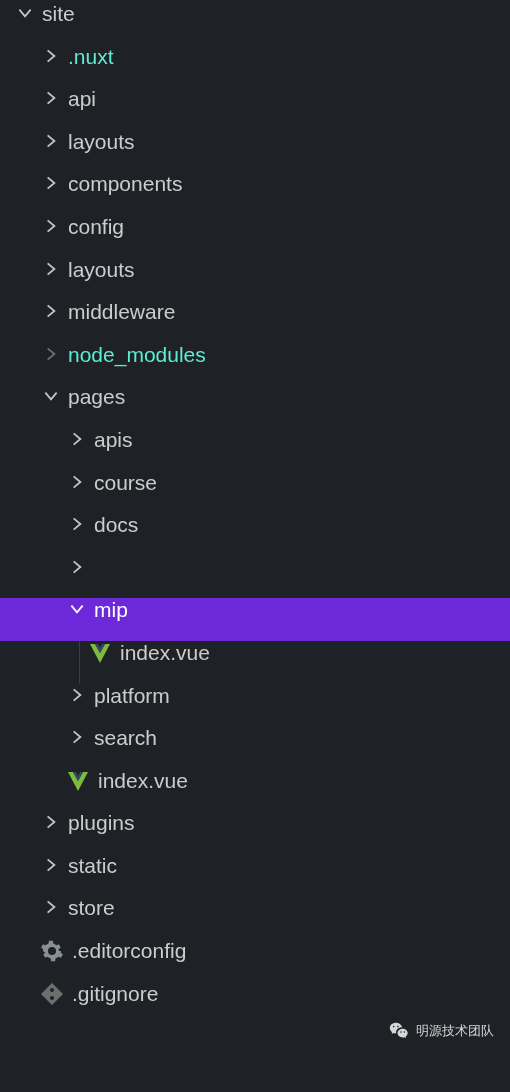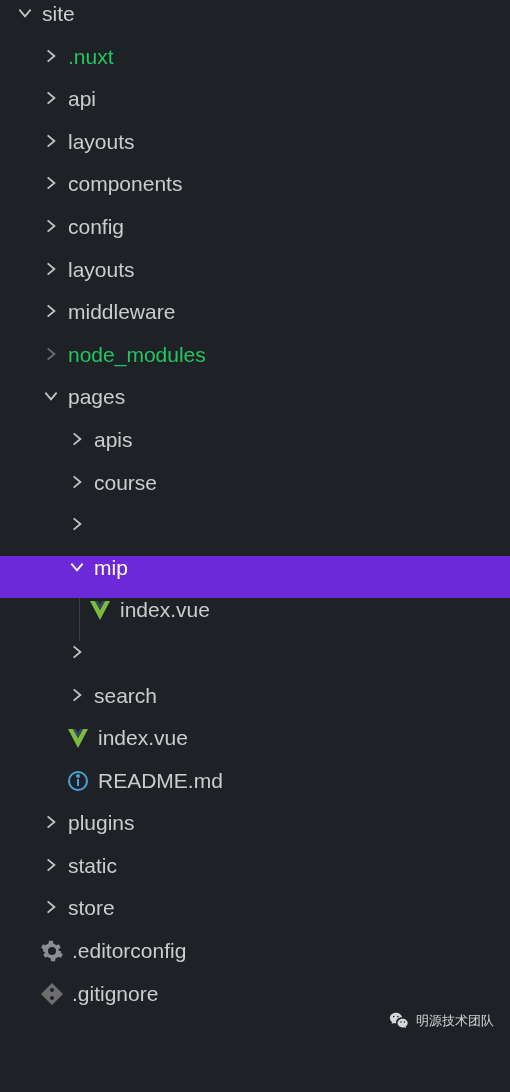--- a/index.html
+++ b/index.html
@@ -36,37 +36,37 @@
     .fileicon {
       width: 24px;
       height: 24px;
       flex: 0 0 auto;
       display: flex;
       align-items: center;
       justify-content: center;
       margin-right: 8px;
     }
     .label { flex: 1 1 auto; }
-    .muted { color: #22c55e; }
+    .muted { color: #5eead4; }
     .guide {
       position: relative;
     }
     .guide::before {
       content: "";
       position: absolute;
       left: 79px;
       top: 0;
       bottom: 0;
       width: 1px;
       background: #3b3f45;
     }
     .wechat-badge {
       position: absolute;
       right: 10px;
-      bottom: 56px;
+      bottom: 46px;
       display: flex;
       align-items: center;
       gap: 6px;
       color: #d7d7d7;
       font-size: 13px;
       background: rgba(0,0,0,0.0);
       padding: 4px 6px;
     }
     .wechat-badge .bubble {
       width: 22px; height: 22px;
@@ -190,20 +190,29 @@
   <div class="row">
     <span class="spacer" style="width:66px"></span>
     <span class="chev">
         <svg viewBox="0 0 16 16" fill="none" stroke="#c5c5c5" stroke-width="1.6">
           <path d="M5 3l6 5-6 5"></path>
         </svg>
       </span>
     <span class="label">course</span>
   </div>
 
+  <div class="row">
+    <span class="spacer" style="width:66px"></span>
+    <span class="chev">
+        <svg viewBox="0 0 16 16" fill="none" stroke="#c5c5c5" stroke-width="1.6">
+          <path d="M5 3l6 5-6 5"></path>
+        </svg>
+      </span>
+    <span class="label">docs</span>
+  </div>
 
   <div class="row">
     <span class="spacer" style="width:66px"></span>
     <span class="chev">
         <svg viewBox="0 0 16 16" fill="none" stroke="#c5c5c5" stroke-width="1.6">
           <path d="M5 3l6 5-6 5"></path>
         </svg>
       </span>
   </div>
 
@@ -230,20 +239,21 @@
     </div>
   </div>
 
   <div class="row">
     <span class="spacer" style="width:66px"></span>
     <span class="chev">
         <svg viewBox="0 0 16 16" fill="none" stroke="#c5c5c5" stroke-width="1.6">
           <path d="M5 3l6 5-6 5"></path>
         </svg>
       </span>
+    <span class="label">platform</span>
   </div>
 
   <div class="row">
     <span class="spacer" style="width:66px"></span>
     <span class="chev">
         <svg viewBox="0 0 16 16" fill="none" stroke="#c5c5c5" stroke-width="1.6">
           <path d="M5 3l6 5-6 5"></path>
         </svg>
       </span>
     <span class="label">search</span>
@@ -253,31 +263,20 @@
     <span class="spacer" style="width:66px"></span>
     <span class="fileicon">
       <svg viewBox="0 0 24 24">
           <path d="M2 3h5l5 9 5-9h5L12 22 2 3z" fill="#7cbb3f"></path>
           <path d="M7 3h3l2 4 2-4h3l-5 9-5-9z" fill="#34495e"></path>
         </svg>
     </span>
     <span class="label">index.vue</span>
   </div>
 
-  <div class="row">
-    <span class="spacer" style="width:66px"></span>
-    <span class="fileicon">
-      <svg viewBox="0 0 24 24" fill="none" stroke="#4aa0d8" stroke-width="2">
-          <circle cx="12" cy="12" r="9"></circle>
-          <line x1="12" y1="10" x2="12" y2="17"></line>
-          <circle cx="12" cy="7" r="1" fill="#4aa0d8"></circle>
-        </svg>
-    </span>
-    <span class="label">README.md</span>
-  </div>
 
   <div class="row">
     <span class="spacer" style="width:40px"></span>
     <span class="chev">
         <svg viewBox="0 0 16 16" fill="none" stroke="#c5c5c5" stroke-width="1.6">
           <path d="M5 3l6 5-6 5"></path>
         </svg>
       </span>
     <span class="label">plugins</span>
   </div>

